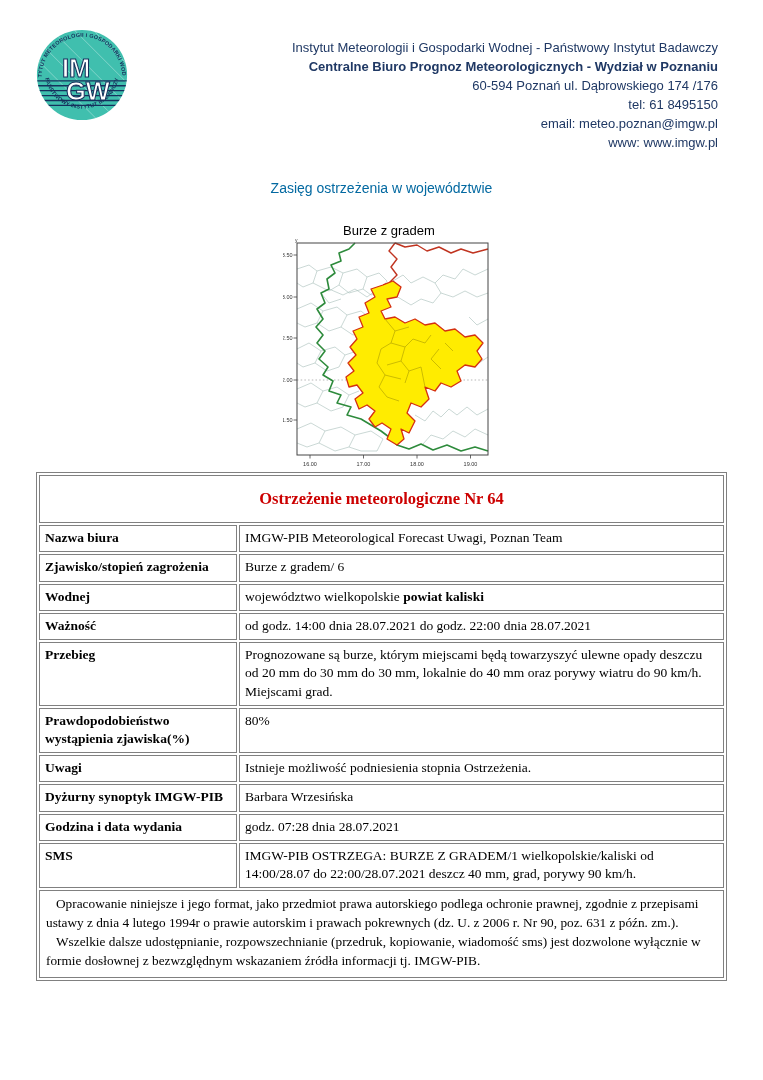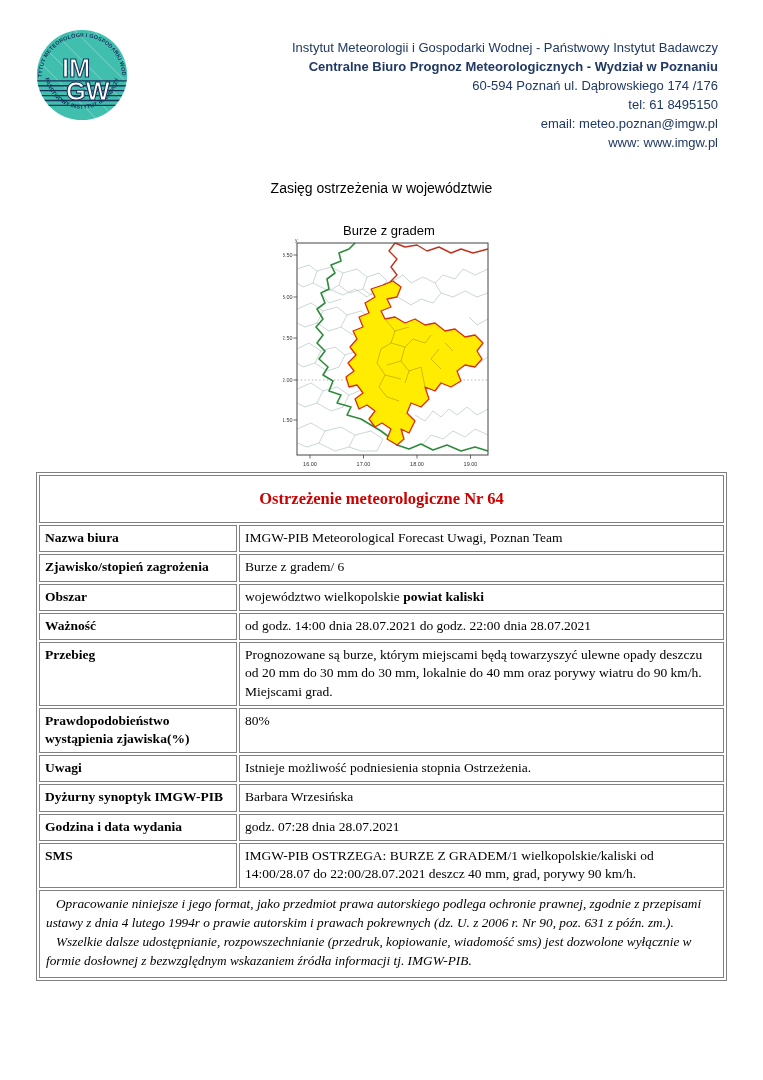--- a/index.html
+++ b/index.html
@@ -31,21 +31,21 @@
   }
   #org-block .bold { font-weight: bold; }
 
   
   #caption {
     position: absolute;
     left: 0; top: 180px;
     width: 100%;
     text-align: center;
     font-size: 14px;
-    color: #000000;
+    color: #0369a1;
   }
 
   
   #map-title {
     position: absolute;
     left: 283px; top: 223px;
     width: 212px;
     text-align: center;
     font-size: 13px;
     color: #000000;
@@ -86,21 +86,20 @@
     font-weight: bold;
     font-size: 16.5px;
     color: #cc0000;
     padding: 12px 5px;
   }
   #warning-table .bold-part { font-weight: bold; margin-top: 37px; }
   #warning-table td.footer-cell {
     font-size: 13.3px;
     line-height: 1.42;
     padding: 4px 16px 6px 6px;
-    font-style: italic;
   }
   #warning-table td.footer-cell p { text-indent: 10px; }
 </style>
 </head>
 <body>
 
 <div id="page">
 
   <svg id="logo" viewBox="0 0 100 100">
     <defs>
@@ -239,21 +238,21 @@
     </tr>
     <tr>
       <td class="lbl">Nazwa biura</td>
       <td>IMGW-PIB Meteorological Forecast Uwagi, Poznan Team</td>
     </tr>
     <tr>
       <td class="lbl">Zjawisko/stopień zagrożenia</td>
       <td>Burze z gradem/ 6</td>
     </tr>
     <tr>
-      <td class="lbl">Obszar</td>
+      <td class="lbl">Wodnej</td>
       <td><span>województwo wielkopolskie </span><span class="bold-part">powiat kaliski</span></td>
     </tr>
     <tr>
       <td class="lbl">Ważność</td>
       <td>od godz. 14:00 dnia 28.07.2021 do godz. 22:00 dnia 28.07.2021</td>
     </tr>
     <tr>
       <td class="lbl">Przebieg</td>
       <td>Prognozowane są burze, którym miejscami będą towarzyszyć ulewne opady deszczu od 20 mm do 30 mm do 30 mm, lokalnie do 40 mm oraz porywy wiatru do 90 km/h. Miejscami grad.</td>
     </tr>

